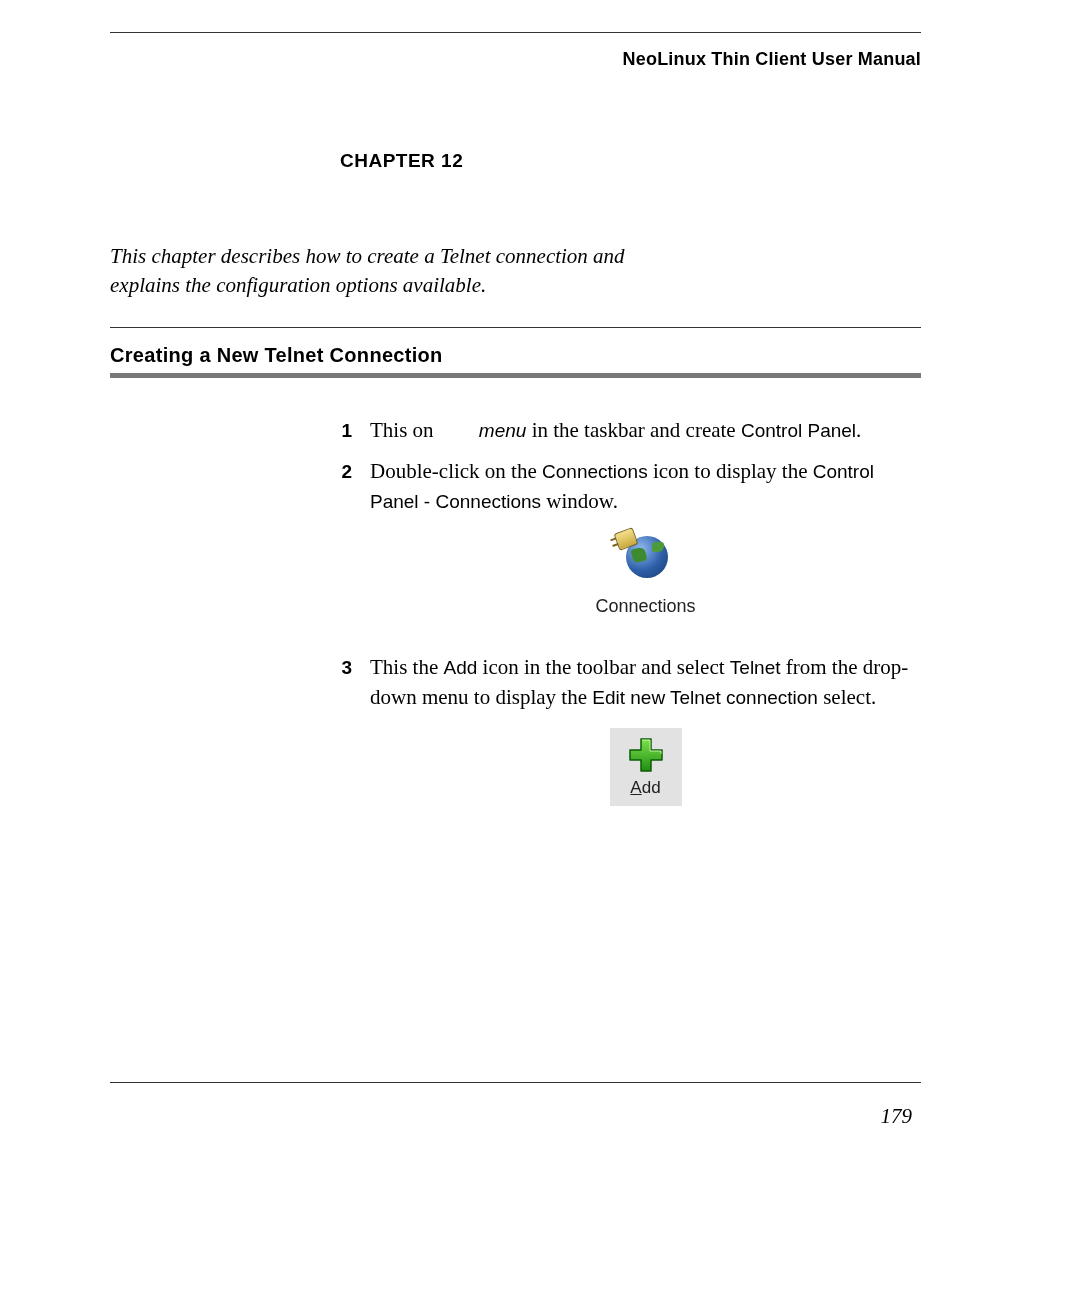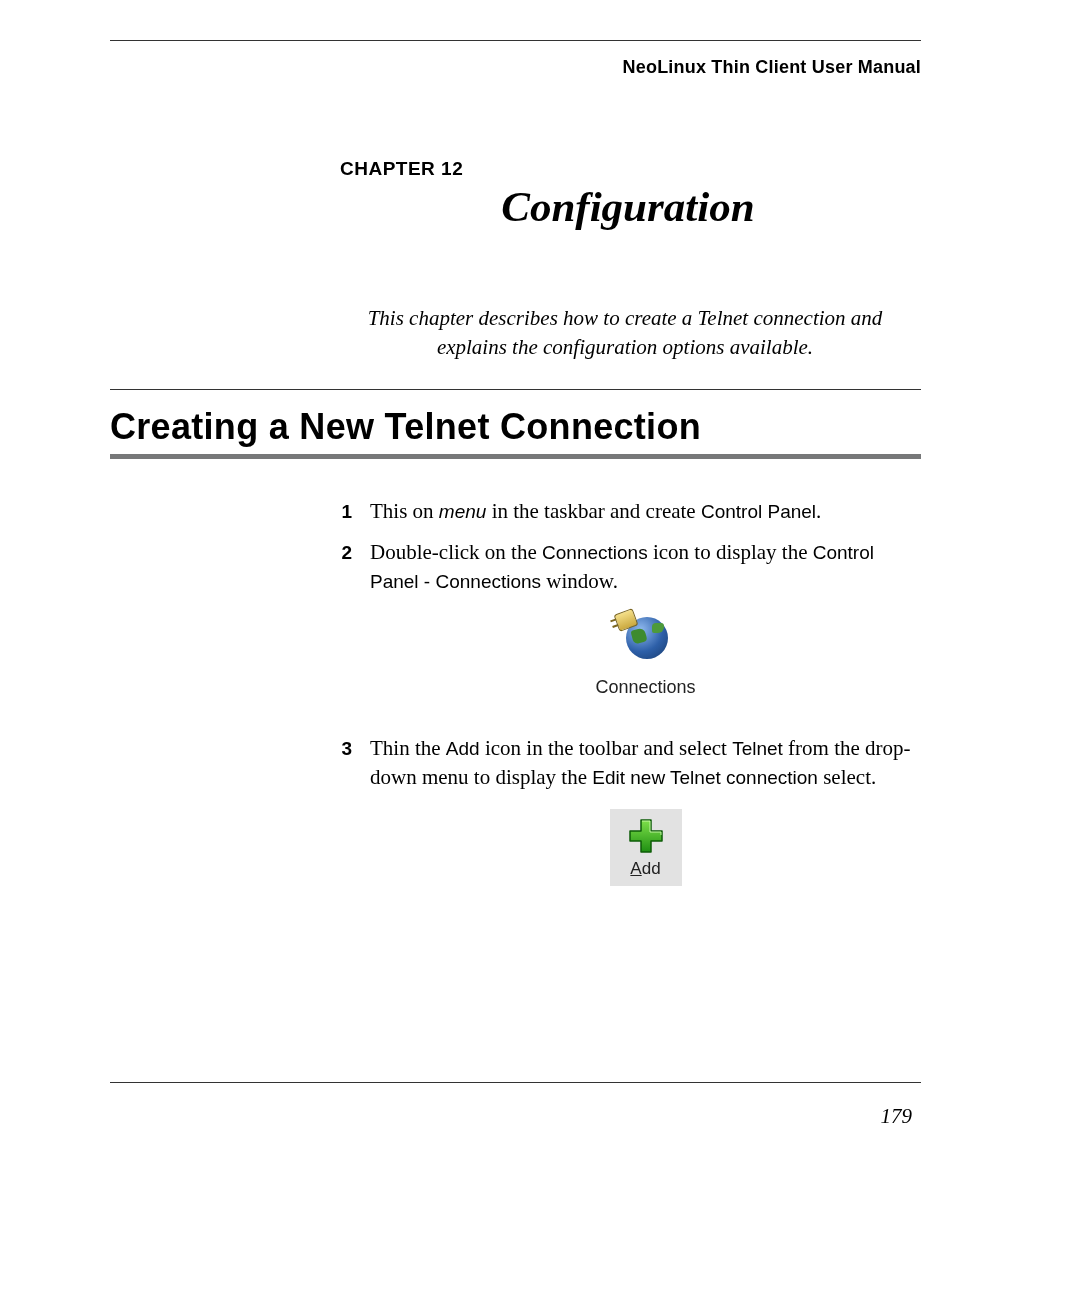--- a/index.html
+++ b/index.html
@@ -7,21 +7,21 @@
     padding: 0;
     background: #ffffff;
     font-family: "Times New Roman", Times, serif;
     color: #000;
   }
   .page {
     width: 1076px;
     height: 1311px;
     position: relative;
     box-sizing: border-box;
-    padding: 40px 155px 0 110px;
+    padding: 32px 155px 0 110px;
   }
   .top-rule {
     border: none;
     border-top: 1px solid #333;
     margin: 0 0 16px 0;
   }
   .running-head {
     text-align: right;
     font-family: "Arial Narrow", Arial, Helvetica, sans-serif;
     font-weight: bold;
@@ -45,37 +45,35 @@
     white-space: nowrap;
   }
   .chapter-title {
     font-family: "Times New Roman", Times, serif;
     font-weight: bold;
     font-style: italic;
     font-size: 43px;
     line-height: 1.25;
   }
   .chapter-intro {
-    margin-left: 230px;
     margin-top: 70px;
     font-style: italic;
     font-size: 21px;
     line-height: 1.4;
     max-width: 570px;
-    text-align: center;
   }
   .section-rule {
     border: none;
     border-top: 1px solid #333;
     margin: 26px 0 16px 0;
   }
   .section-heading {
     font-family: "Arial Narrow", Arial, Helvetica, sans-serif;
     font-weight: bold;
-    font-size: 36px;
+    font-size: 20px;
     margin: 0 0 6px 0;
     letter-spacing: 0.3px;
   }
   .thick-rule {
     border: none;
     border-top: 5px solid #777879;
     margin: 0 0 38px 0;
   }
   .steps {
     margin-left: 230px;
@@ -102,20 +100,21 @@
   }
   .ui-label {
     font-family: Verdana, Geneva, sans-serif;
     font-size: 19px;
     margin-top: 36px;
   }
   .menu-word {
     font-family: Verdana, Geneva, sans-serif;
     font-style: italic;
     font-size: 19px;
+    margin-left: 40px;
   }
   .icon-block {
     display: flex;
     flex-direction: column;
     align-items: center;
     margin: 14px auto 22px auto;
   }
   .connections-icon {
     position: relative;
     width: 60px;
@@ -213,24 +212,20 @@
 
 <div class="page">
 
   <hr class="top-rule">
 
   <div class="running-head">NeoLinux Thin Client User Manual</div>
 
   <div class="chapter-block">
     <div class="chapter-line">
       <span class="chapter-label">CHAPTER 12</span>
-    </div>
-    <div class="chapter-line">
-      <span class="chapter-label" style="visibility:hidden">CHAPTER 12</span>
-      <span class="chapter-title">Configuration</span>
     </div>
   </div>
 
   <div class="chapter-intro">This chapter describes how to create a Telnet connection and explains the configuration options available.</div>
 
   <hr class="section-rule">
   <div class="section-heading">Creating a New Telnet Connection</div>
   <hr class="thick-rule">
 
   <div class="steps">
@@ -253,21 +248,21 @@
             <div class="plug"></div>
           </div>
           <div class="icon-caption">Connections</div>
         </div>
       </div>
     </div>
 
     <div class="step">
       <div class="step-num">3</div>
       <div class="step-body">
-        <span>Thin the </span><span class="ui-label">Add</span><span> icon in the toolbar and select </span><span class="ui-label">Telnet</span><span> from the drop-down menu to display the </span><span class="ui-label">Edit new Telnet connection</span><span> select.</span>
+        <span>This the </span><span class="ui-label">Add</span><span> icon in the toolbar and select </span><span class="ui-label">Telnet</span><span> from the drop-down menu to display the </span><span class="ui-label">Edit new Telnet connection</span><span> select.</span>
 
         <div class="add-icon-block">
           <svg class="plus-svg" width="40" height="38" viewBox="0 0 40 38">
             <defs>
               <linearGradient id="g1" x1="0" y1="0" x2="0" y2="1">
                 <stop offset="0" stop-color="#7ee04a"></stop>
                 <stop offset="1" stop-color="#1f8f12"></stop>
               </linearGradient>
             </defs>
             <path d="M15 3 h10 v11 h11 v10 h-11 v11 h-10 v-11 h-11 v-10 h11 z" fill="url(#g1)" stroke="#0d5c07" stroke-width="1.5" stroke-linejoin="round"></path>

